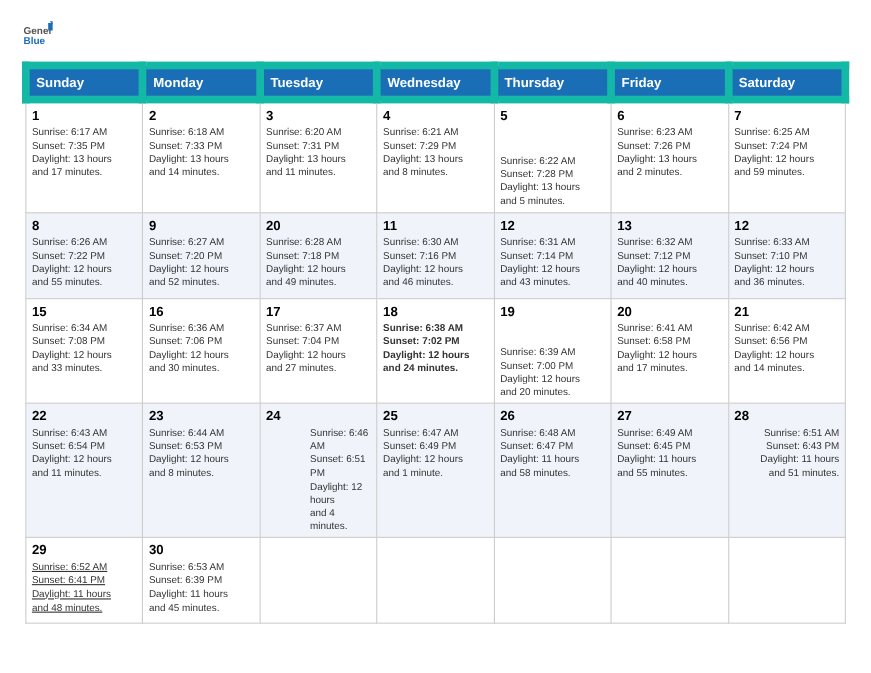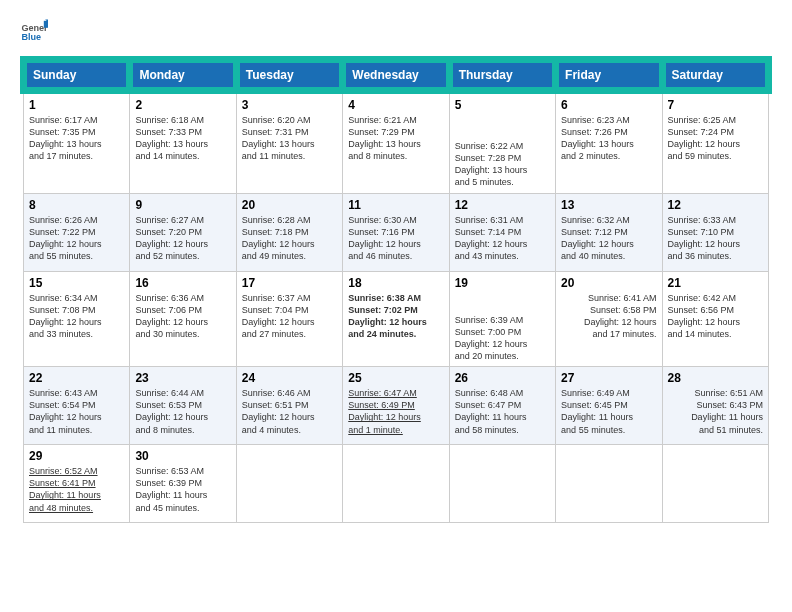--- a/index.html
+++ b/index.html
@@ -250,21 +250,21 @@
           </td>
           <td>
             <span class="day-num">19</span>
             <div class="day-info" style="white-space: pre-line; margin-top: 24px;">Sunrise: 6:39 AM
 Sunset: 7:00 PM
 Daylight: 12 hours
 and 20 minutes.</div>
           </td>
           <td>
             <span class="day-num">20</span>
-            <div class="day-info" style="white-space: pre-line; text-align: right;">Sunrise: 6:41 AM
+            <div class="day-info" style="white-space: pre-line;">Sunrise: 6:41 AM
 Sunset: 6:58 PM
 Daylight: 12 hours
 and 17 minutes.</div>
           </td>
           <td>
             <span class="day-num">21</span>
             <div class="day-info" style="white-space: pre-line;">Sunrise: 6:42 AM
 Sunset: 6:56 PM
 Daylight: 12 hours
 and 14 minutes.</div>
@@ -280,28 +280,28 @@
           </td>
           <td>
             <span class="day-num">23</span>
             <div class="day-info" style="white-space: pre-line;">Sunrise: 6:44 AM
 Sunset: 6:53 PM
 Daylight: 12 hours
 and 8 minutes.</div>
           </td>
           <td>
             <span class="day-num">24</span>
-            <div class="day-info" style="white-space: pre-line;">Sunrise: 6:46 AM
+            <div class="day-info" style="white-space: pre-line; margin-left: 40px;">Sunrise: 6:46 AM
 Sunset: 6:51 PM
 Daylight: 12 hours
 and 4 minutes.</div>
           </td>
           <td>
             <span class="day-num">25</span>
-            <div class="day-info" style="white-space: pre-line; text-decoration: underline;">Sunrise: 6:47 AM
+            <div class="day-info" style="white-space: pre-line;">Sunrise: 6:47 AM
 Sunset: 6:49 PM
 Daylight: 12 hours
 and 1 minute.</div>
           </td>
           <td>
             <span class="day-num">26</span>
             <div class="day-info" style="white-space: pre-line;">Sunrise: 6:48 AM
 Sunset: 6:47 PM
 Daylight: 11 hours
 and 58 minutes.</div>

